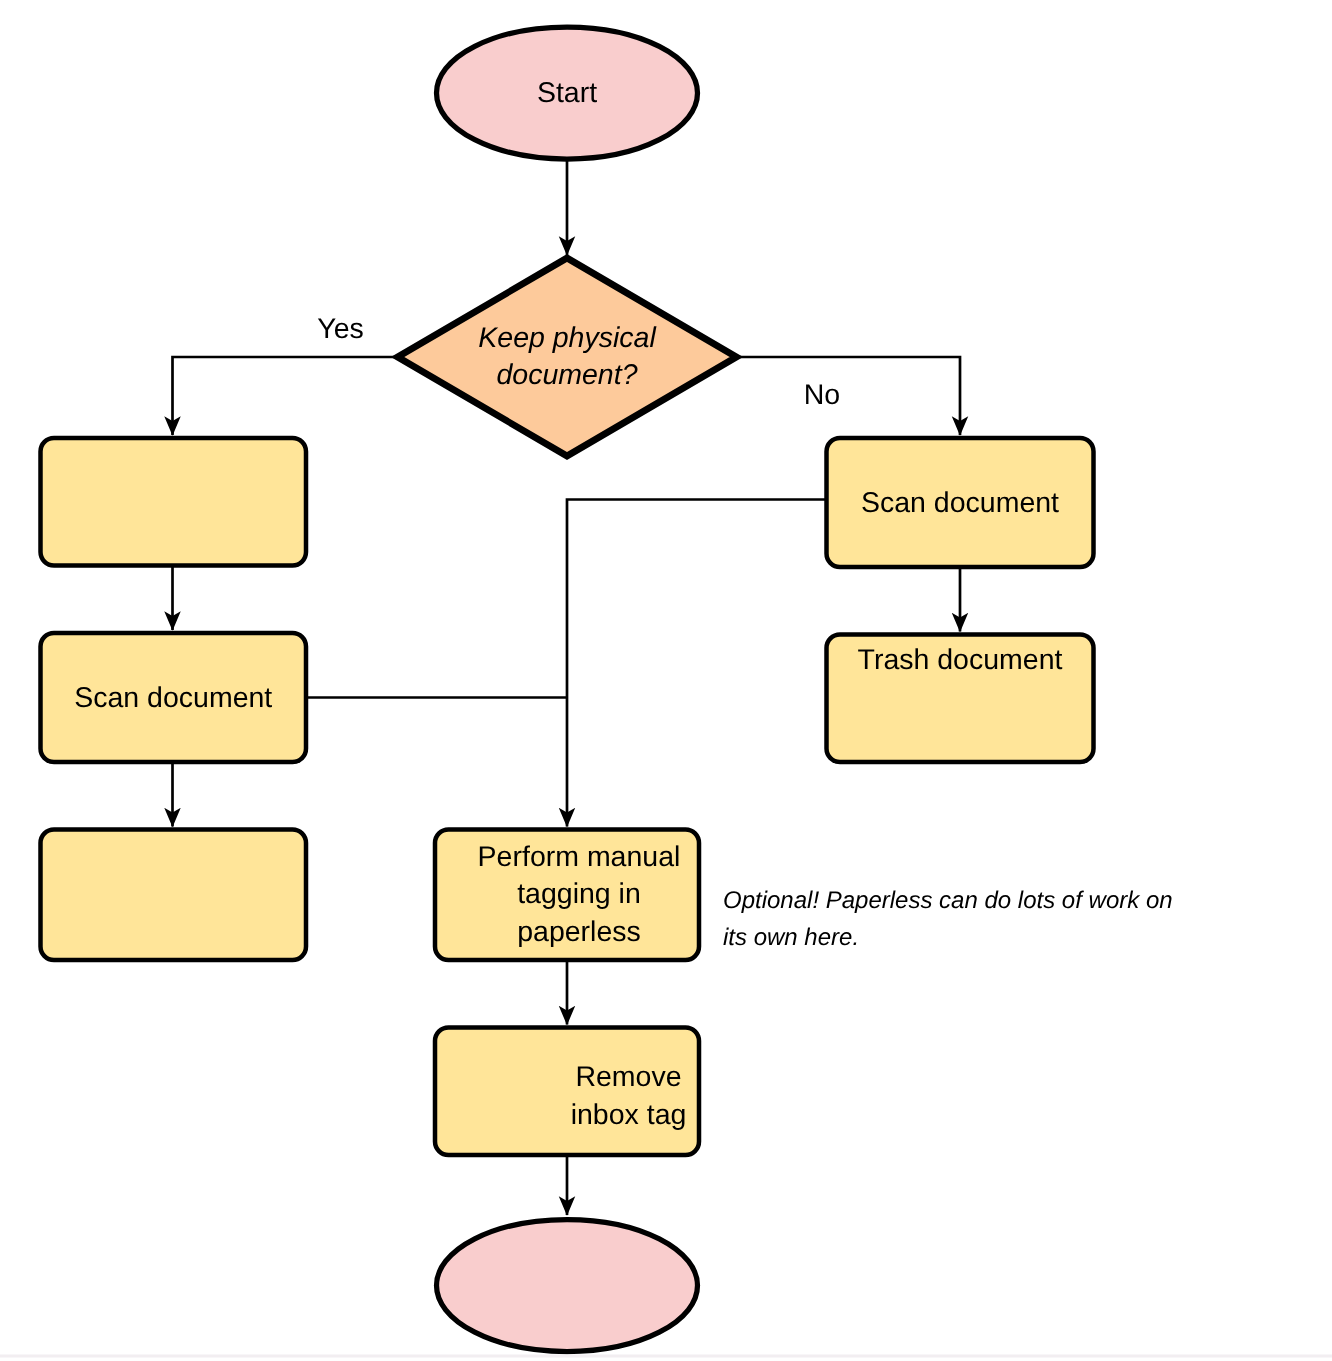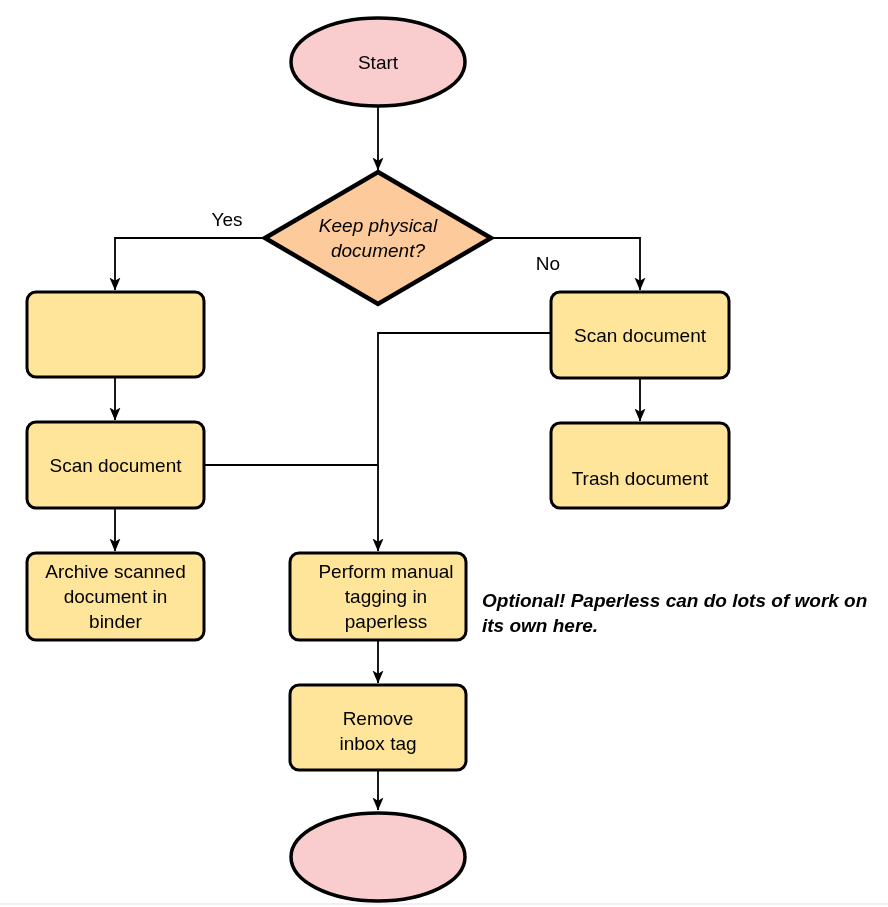--- a/index.html
+++ b/index.html
@@ -29,27 +29,26 @@
     align-items: center;
     justify-content: center;
     font-size: 19px;
     color: #000000;
   }
   .note {
     position: absolute;
     left: 482px;
     top: 588px;
     width: 400px;
-    font-size: 19px;
+    font-size: 16px;
     line-height: 25px;
     font-style: italic;
     white-space: pre-line;
     color: #000000;
     text-align: left;
-    font-weight: bold;
   }
   .bottom-rule {
     position: absolute;
     left: 0;
     top: 903px;
     width: 888px;
     height: 2px;
     background: #f2eef1;
   }
 </style>
@@ -94,33 +93,30 @@
   </svg>
 
   <div class="label" style="left:291px; top:18px; width:174px; height:88px;">Start</div>
 
   <div class="label" style="left:278px; top:180px; width:200px; height:116px;font-style:italic;">Keep physical
 document?</div>
 
 
   <div class="label" style="left:27px; top:422px; width:177px; height:86px;">Scan document</div>
 
-  <div class="label" style="left:27px; top:553px; width:177px; height:87px;">Archive scanned
-document in
-binder</div>
 
   <div class="label" style="left:551px; top:292px; width:178px; height:86px;">Scan document</div>
 
-  <div class="label" style="left:551px; top:436px; width:178px; height:85px;">Trash document</div>
+  <div class="label" style="left:551px; top:398px; width:178px; height:85px;">Trash document</div>
 
   <div class="label" style="left:290px; top:553px; width:192px; height:87px;">Perform manual
 tagging in
 paperless</div>
 
-  <div class="label" style="left:290px; top:685px; width:176px; height:91px;">Remove
+  <div class="label" style="left:290px; top:685px; width:176px; height:91px;padding-left:41px;">Remove
 inbox tag</div>
 
 
   <div class="edge-label" style="left:197px; top:207px; width:60px; height:26px;">Yes</div>
 
   <div class="edge-label" style="left:519px; top:207px; width:58px; height:26px;margin-top:44px;">No</div>
 
   <div class="note">Optional! Paperless can do lots of work on
 its own here.</div>
 

